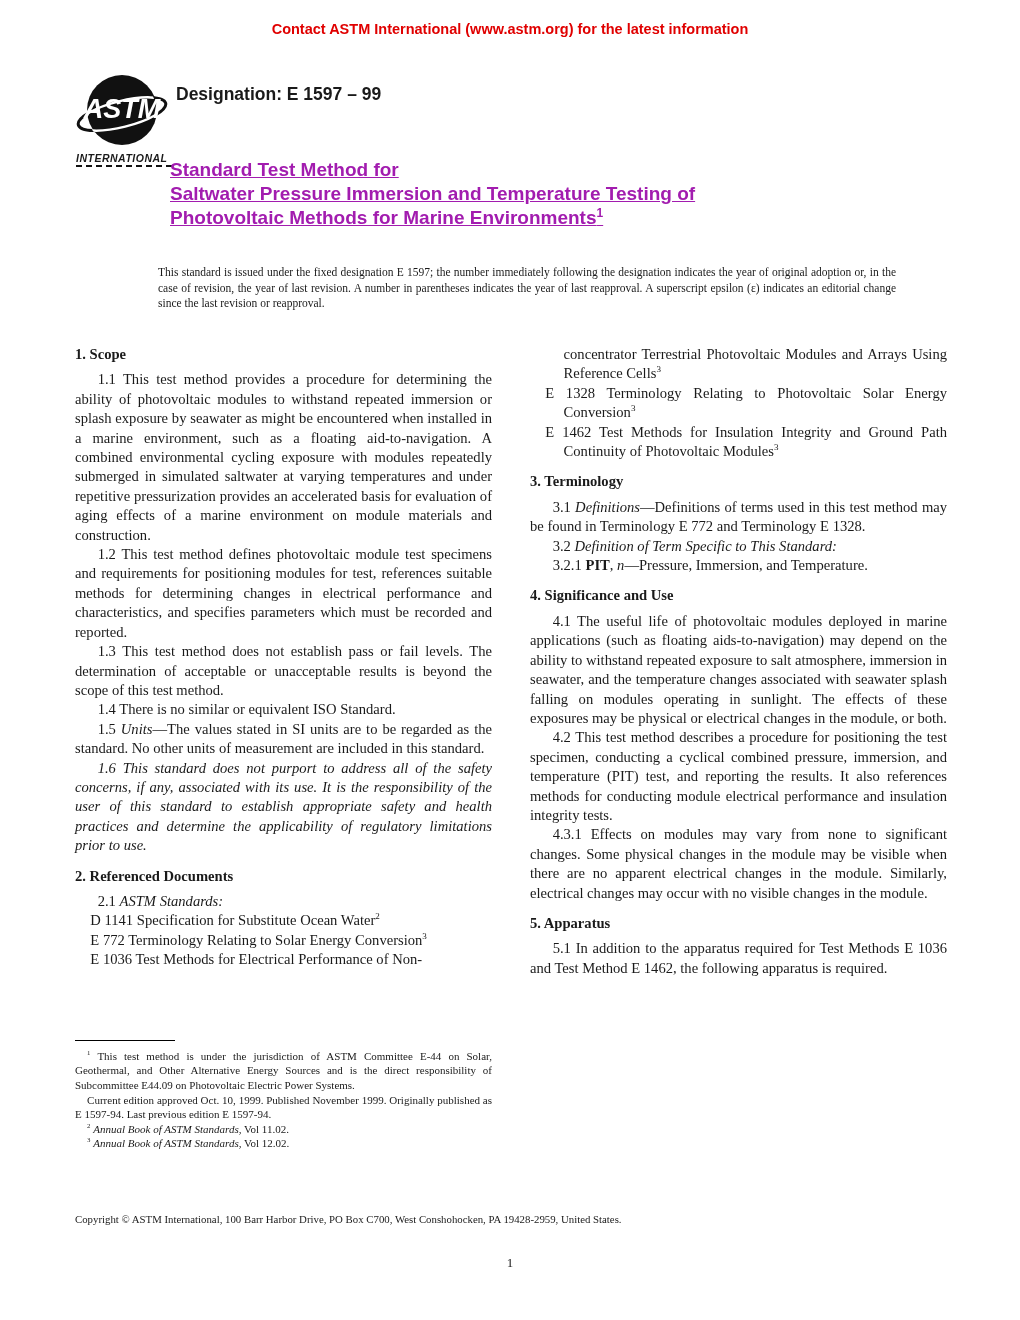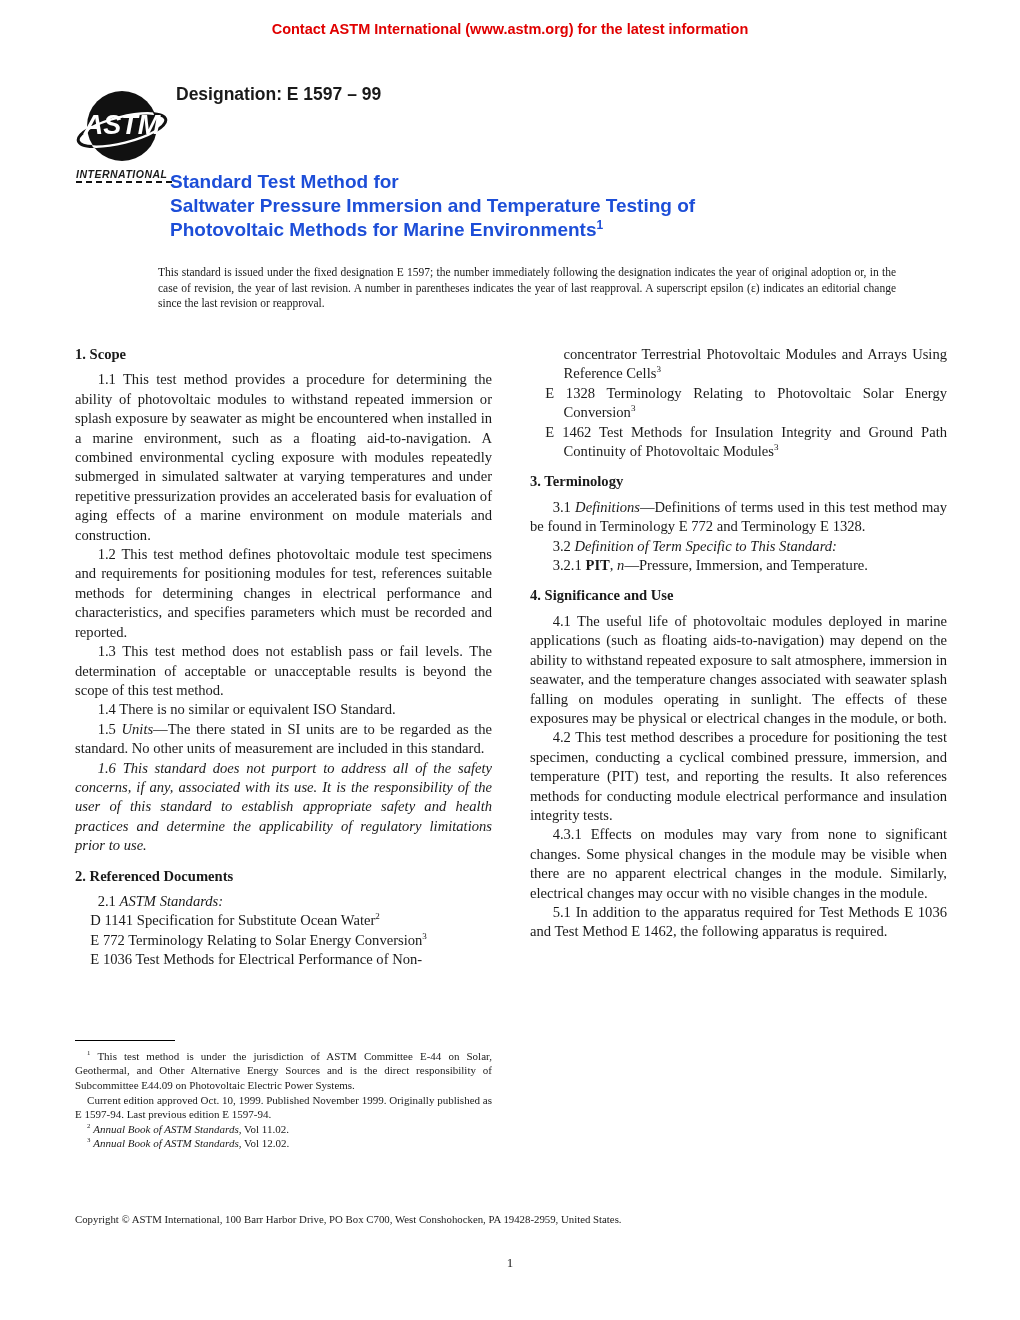--- a/index.html
+++ b/index.html
@@ -15,41 +15,42 @@
   }
   
   .notice {
     position: absolute; top: 20px; left: 0; right: 0;
     text-align: center;
     font-family: "Liberation Sans", sans-serif;
     font-weight: bold; font-size: 14.5px; line-height: 19px;
     color: #e00000;
   }
   
-  .logo { position: absolute; top: 88px; left: 76px; width: 96px; }
+  .logo { position: absolute; top: 72px; left: 76px; width: 96px; }
   .logo svg { display: block; }
   .logo-sub {
     font-family: Liberation Sans, sans-serif;
     font-weight: bold; font-style: italic;
     font-size: 10.5px; letter-spacing: 0.5px;
     border-bottom: 2px dashed #111;
     padding-bottom: 1px; margin-top: -2px;
     white-space: nowrap;
   }
   
   .designation {
     position: absolute; top: 84px; left: 176px;
     font-family: "Liberation Sans", sans-serif;
     font-weight: bold; font-size: 17.5px;
   }
   .doc-title {
-    position: absolute; top: 170px; left: 170px; width: 760px;
+    position: absolute; top: 158px; left: 170px; width: 760px;
     font-family: "Liberation Sans", sans-serif;
     font-weight: bold; font-size: 19px; line-height: 24px;
-    color: #1d4ed8;
+    color: #a21caf;
+    text-decoration: underline;
   }
   .doc-title sup { font-size: 12px; }
   .issued-note {
     position: absolute; top: 265px; left: 158px; width: 738px;
     font-size: 11.5px; line-height: 15.5px;
     text-align: justify;
   }
   
   .body-cols {
     position: absolute; top: 345px; left: 75px; width: 872px;
@@ -118,21 +119,21 @@
   <div class="issued-note">This standard is issued under the fixed designation E 1597; the number immediately following the designation indicates the year of original adoption or, in the case of revision, the year of last revision. A number in parentheses indicates the year of last reapproval. A superscript epsilon (ε) indicates an editorial change since the last revision or reapproval.</div>
 
   <div class="body-cols">
     <div class="col col-left">
       <div class="blocks">
           <div class="blk blk-heading"><span>1.  Scope</span></div>
           <div class="blk blk-p"><span>1.1  This test method provides a procedure for determining the ability of photovoltaic modules to withstand repeated immersion or splash exposure by seawater as might be encountered when installed in a marine environment, such as a floating aid-to-navigation. A combined environmental cycling exposure with modules repeatedly submerged in simulated saltwater at varying temperatures and under repetitive pressurization provides an accelerated basis for evaluation of aging effects of a marine environment on module materials and construction.</span></div>
           <div class="blk blk-p"><span>1.2  This test method defines photovoltaic module test specimens and requirements for positioning modules for test, references suitable methods for determining changes in electrical performance and characteristics, and specifies parameters which must be recorded and reported.</span></div>
           <div class="blk blk-p"><span>1.3  This test method does not establish pass or fail levels. The determination of acceptable or unacceptable results is beyond the scope of this test method.</span></div>
           <div class="blk blk-p"><span>1.4  There is no similar or equivalent ISO Standard.</span></div>
-          <div class="blk blk-p"><span>1.5  </span><span class="run-i">Units</span><span>—The there stated in SI units are to be regarded as the standard. No other units of measurement are included in this standard.</span></div>
+          <div class="blk blk-p"><span>1.5  </span><span class="run-i">Units</span><span>—The values stated in SI units are to be regarded as the standard. No other units of measurement are included in this standard.</span></div>
           <div class="blk blk-p"><span class="run-i">1.6  </span><span class="run-i">This standard does not purport to address all of the safety concerns, if any, associated with its use. It is the responsibility of the user of this standard to establish appropriate safety and health practices and determine the applicability of regulatory limitations prior to use.</span></div>
           <div class="blk blk-heading"><span>2.  Referenced Documents</span></div>
           <div class="blk blk-p"><span>2.1  </span><span class="run-i">ASTM Standards:</span></div>
           <div class="blk blk-ref"><span>D 1141  Specification for Substitute Ocean Water</span><sup>2</sup></div>
           <div class="blk blk-ref"><span>E 772  Terminology Relating to Solar Energy Conversion</span><sup>3</sup></div>
           <div class="blk blk-ref"><span>E 1036  Test Methods for Electrical Performance of Non-</span></div>
         </div>
       <div class="footnotes">
           <div class="blk blk-rule"></div>
           <div class="blk blk-fn"><sup>1</sup><span> This test method is under the jurisdiction of ASTM Committee E-44 on Solar, Geothermal, and Other Alternative Energy Sources and is the direct responsibility of Subcommittee E44.09 on Photovoltaic Electric Power Systems.</span></div>
@@ -147,20 +148,21 @@
           <div class="blk blk-ref"><span>E 1328  Terminology Relating to Photovoltaic Solar Energy Conversion</span><sup>3</sup></div>
           <div class="blk blk-ref"><span>E 1462  Test Methods for Insulation Integrity and Ground Path Continuity of Photovoltaic Modules</span><sup>3</sup></div>
           <div class="blk blk-heading"><span>3.  Terminology</span></div>
           <div class="blk blk-p"><span>3.1  </span><span class="run-i">Definitions</span><span>—Definitions of terms used in this test method may be found in Terminology E 772 and Terminology E 1328.</span></div>
           <div class="blk blk-p"><span>3.2  </span><span class="run-i">Definition of Term Specific to This Standard:</span></div>
           <div class="blk blk-p"><span>3.2.1  </span><span class="run-b">PIT</span><span>, </span><span class="run-i">n</span><span>—Pressure, Immersion, and Temperature.</span></div>
           <div class="blk blk-heading"><span>4.  Significance and Use</span></div>
           <div class="blk blk-p"><span>4.1  The useful life of photovoltaic modules deployed in marine applications (such as floating aids-to-navigation) may depend on the ability to withstand repeated exposure to salt atmosphere, immersion in seawater, and the temperature changes associated with seawater splash falling on modules operating in sunlight. The effects of these exposures may be physical or electrical changes in the module, or both.</span></div>
           <div class="blk blk-p"><span>4.2  This test method describes a procedure for positioning the test specimen, conducting a cyclical combined pressure, immersion, and temperature (PIT) test, and reporting the results. It also references methods for conducting module electrical performance and insulation integrity tests.</span></div>
           <div class="blk blk-p"><span>4.3.1  Effects on modules may vary from none to significant changes. Some physical changes in the module may be visible when there are no apparent electrical changes in the module. Similarly, electrical changes may occur with no visible changes in the module.</span></div>
+          <div class="blk blk-heading"><span>5.  Apparatus</span></div>
           <div class="blk blk-p"><span>5.1  In addition to the apparatus required for Test Methods E 1036 and Test Method E 1462, the following apparatus is required.</span></div>
         </div>
     </div>
   </div>
 
   <div class="copyright">Copyright © ASTM International, 100 Barr Harbor Drive, PO Box C700, West Conshohocken, PA 19428-2959, United States.</div>
   <div class="page-number">1</div>
 
 </div>
 

